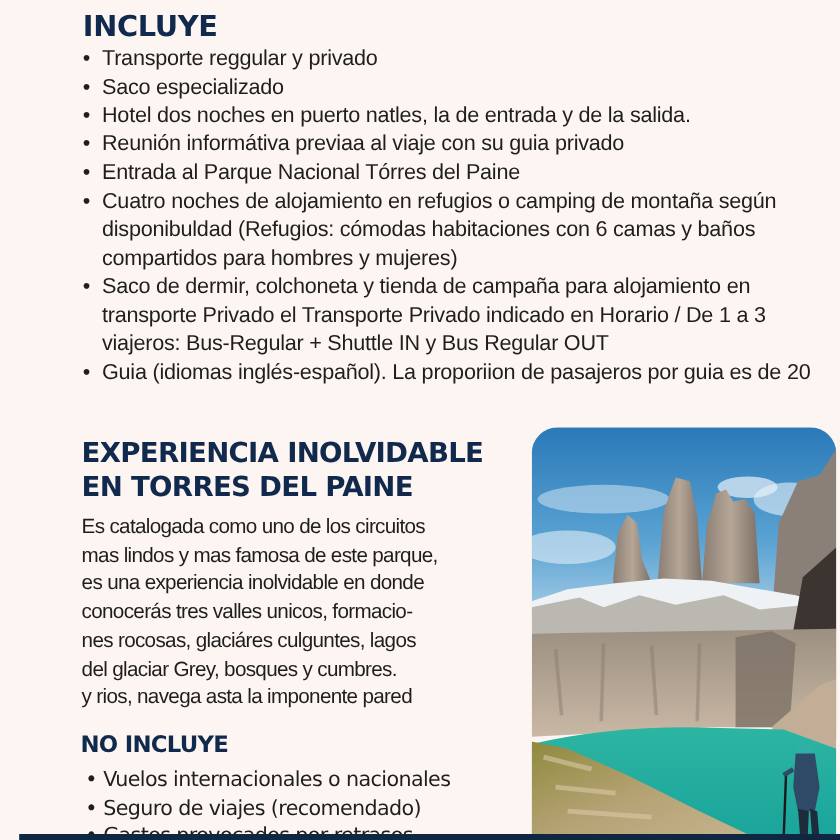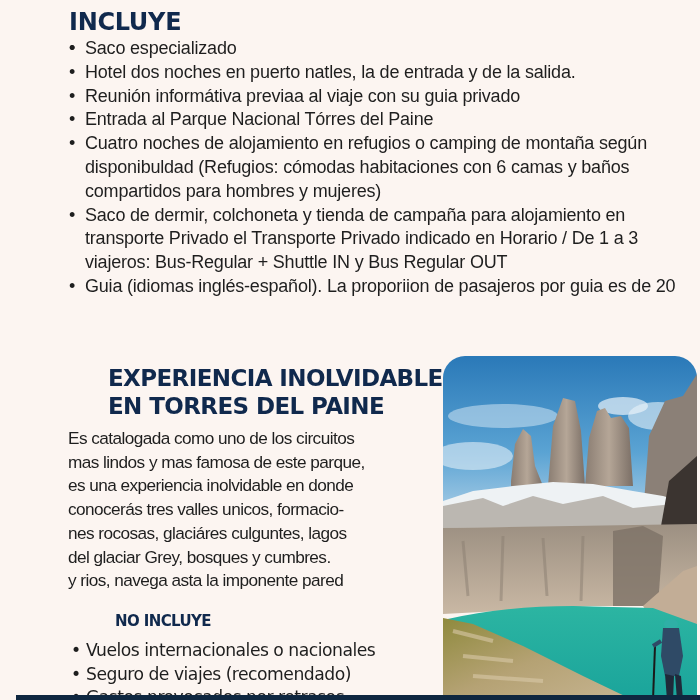--- a/index.html
+++ b/index.html
@@ -59,45 +59,43 @@
       left: 1px;
       top: 0;
     }
     #exp-title {
       left: 52px;
       top: 364px;
       font-size: 23px;
       line-height: 28px;
       width: 360px;
       letter-spacing: -0.6px;
-      margin-left: 40px;
     }
     .exp-body {
       position: absolute;
       left: 52px;
       top: 427px;
       width: 370px;
       font-size: 17.2px;
       line-height: 23.7px;
       font-family: Liberation Sans, sans-serif;
       letter-spacing: -0.55px;
       color: #1e1e1e;
       margin: 0;
     }
     .exp-body span {
       display: block;
       white-space: nowrap;
     }
     #noincluye-title {
       left: 51px;
       top: 607px;
-      font-size: 15px;
+      font-size: 19px;
       line-height: 28px;
       letter-spacing: -0.6px;
-      margin-left: 48px;
     }
     .noincluye-list {
       position: absolute;
       left: 52px;
       top: 639px;
       width: 370px;
       margin: 0;
       padding: 0;
       list-style: none;
       font-size: 17.2px;
@@ -138,21 +136,21 @@
     }
   </style>
 </head>
 <body>
 
 <div class="page">
 
   <h2 id="incluye-title" class="h-title">INCLUYE</h2>
 
   <ul class="incluye-list">
-    <li><span class="bullet">•</span></li>
+    <li><span class="bullet">•</span><span>Transporte reggular y privado</span></li>
     <li><span class="bullet">•</span><span>Saco especializado</span></li>
     <li><span class="bullet">•</span><span>Hotel dos noches en puerto natles, la de entrada y de la salida.</span></li>
     <li><span class="bullet">•</span><span>Reunión informátiva previaa al viaje con su guia privado</span></li>
     <li><span class="bullet">•</span><span>Entrada al Parque Nacional Tórres del Paine</span></li>
     <li><span class="bullet">•</span><span>Cuatro noches de alojamiento en refugios o camping de montaña según disponibuldad (Refugios: cómodas habitaciones con 6 camas y baños compartidos para hombres y mujeres)</span></li>
     <li><span class="bullet">•</span><span>Saco de dermir, colchoneta y tienda de campaña para alojamiento en transporte Privado el Transporte Privado indicado en Horario / De 1 a 3 viajeros: Bus-Regular + Shuttle IN y Bus Regular OUT</span></li>
     <li><span class="bullet">•</span><span>Guia (idiomas inglés-español). La proporiion de pasajeros por guia es de 20</span></li>
   </ul>
 
   <h2 id="exp-title" class="h-title">

